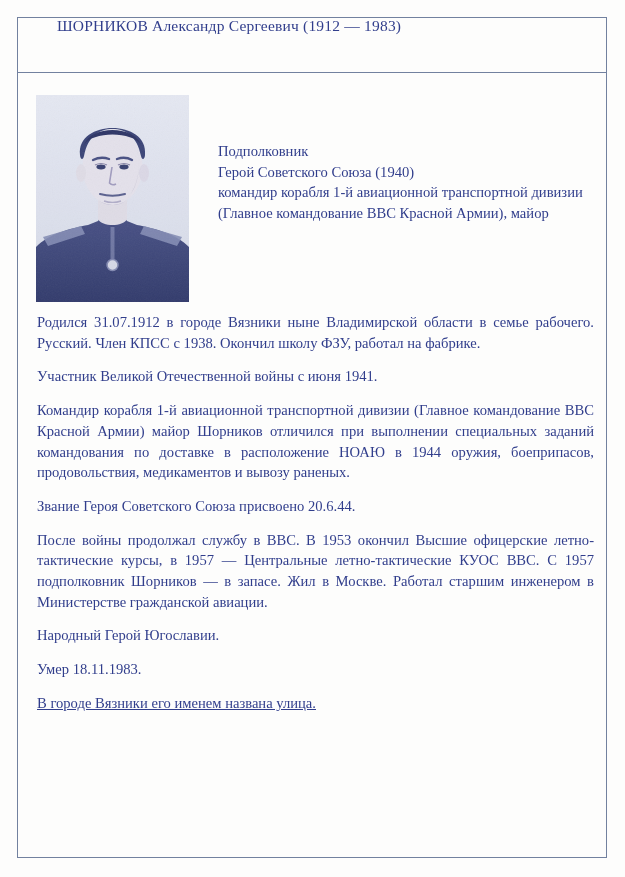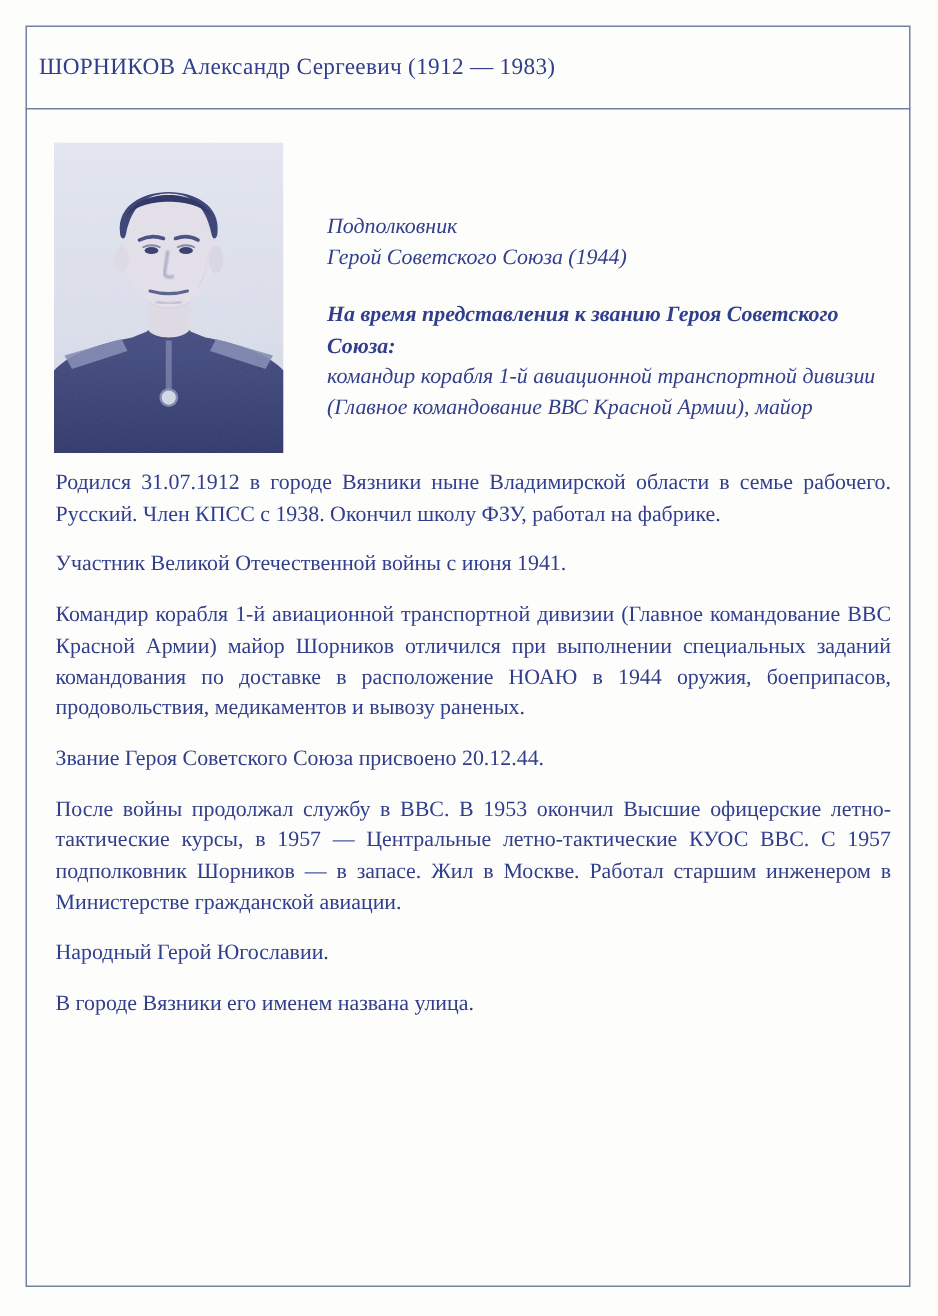--- a/index.html
+++ b/index.html
@@ -21,59 +21,58 @@
     left:17px;top:17px;
     width:590px;height:841px;
     border:1.5px solid var(--frame);
     background:transparent;
   }
   .header-bar{
     position:absolute;
     left:17px;top:17px;
     width:590px;height:56px;
     border-bottom:1.5px solid var(--frame);
-    display:flex;align-items:center;
-    padding-left:9px;
+    display:flex;
+    padding-left:40px;
   }
   .header-title{
     font-size:15.5px;
     letter-spacing:.2px;
     white-space:nowrap;
   }
   .photo-wrap{
     position:absolute;
     left:36px;top:95px;
     width:153px;height:207px;
     box-shadow:inset 0 0 16px 7px #fff;
   }
   .photo-wrap svg{display:block;width:100%;height:100%;}
   .profile-info{
     position:absolute;
     left:218px;top:141px;
     width:384px;
     font-size:14.6px;
     line-height:20.6px;
-    font-style:italic;
   }
   .award-heading{
     font-weight:bold;
     margin-top:18px;
   }
   .biography{
     position:absolute;
     left:37px;top:312px;
     width:557px;
     font-size:14.6px;
     line-height:20.7px;
   }
   .biography p{
     text-align:justify;
     margin:0 0 13px 0;
   }
-  .biography p:last-child{margin-bottom:12px;}
+  .biography p:last-child{margin-bottom:12px;text-decoration:underline;}
 </style>
 </head>
 <body>
 
 <div class="page-frame"></div>
 
 <div class="header-bar">
   <span class="header-title">ШОРНИКОВ Александр Сергеевич (1912 — 1983)</span>
 </div>
 
@@ -135,26 +134,26 @@
     <path d="M64,99 Q76.5,102.5 89,99" stroke="#5c628e" stroke-width="2" fill="none" stroke-linecap="round"></path>
     <path d="M68,106 Q76.5,109 85,106" stroke="#b6b1ca" stroke-width="1.4" fill="none" filter="url(#soften)"></path>
 
     <rect width="153" height="207" fill="#3a4a9a" opacity="0.04"></rect>
     <rect width="153" height="207" filter="url(#grain)" opacity="0.5"></rect>
   </svg>
 </div>
 
 <div class="profile-info">
   <div>Подполковник</div>
-  <div>Герой Советского Союза (1944)</div>
-  <div class="award-heading">На время представления к званию Героя Советского Союза:</div>
+  <div>Герой Советского Союза (1940)</div>
   <div>командир корабля 1-й авиационной транспортной дивизии (Главное командование ВВС Красной Армии), майор</div>
 </div>
 
 <div class="biography">
   <p>Родился 31.07.1912 в городе Вязники ныне Владимирской области в семье рабочего. Русский. Член КПСС с 1938. Окончил школу ФЗУ, работал на фабрике.</p>
   <p>Участник Великой Отечественной войны с июня 1941.</p>
   <p>Командир корабля 1-й авиационной транспортной дивизии (Главное командование ВВС Красной Армии) майор Шорников отличился при выполнении специальных заданий командования по доставке в расположение НОАЮ в 1944 оружия, боеприпасов, продовольствия, медикаментов и вывозу раненых.</p>
-  <p>Звание Героя Советского Союза присвоено 20.12.44.</p>
+  <p>Звание Героя Советского Союза присвоено 20.6.44.</p>
   <p>После войны продолжал службу в ВВС. В 1953 окончил Высшие офицерские летно-тактические курсы, в 1957 — Центральные летно-тактические КУОС ВВС. С 1957 подполковник Шорников — в запасе. Жил в Москве. Работал старшим инженером в Министерстве гражданской авиации.</p>
   <p>Народный Герой Югославии.</p>
+  <p>Умер 18.11.1983.</p>
   <p>В городе Вязники его именем названа улица.</p>
 </div>
 
 </body></html>

